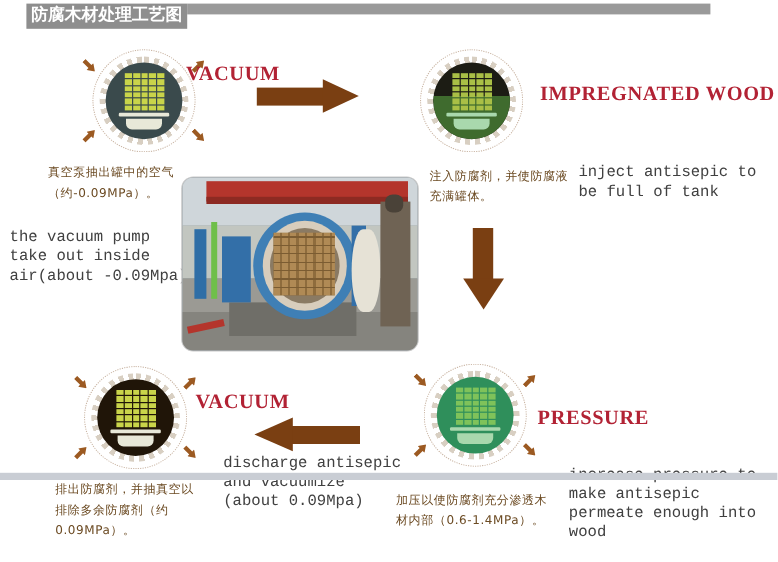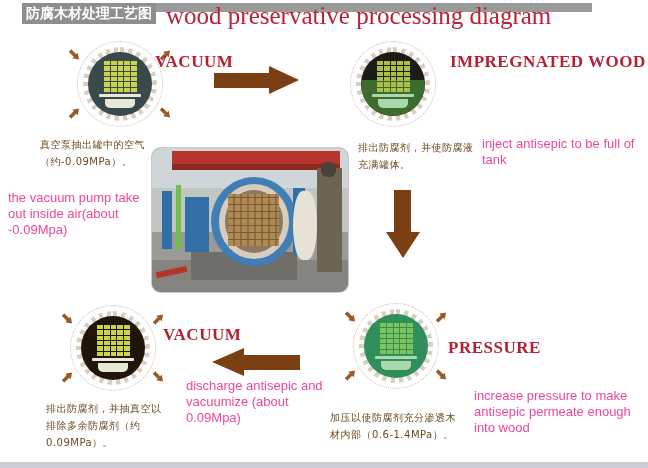--- a/index.html
+++ b/index.html
@@ -3,21 +3,21 @@
 <meta charset="utf-8">
 <style>
   html,body{margin:0;padding:0;}
   body{
     width:648px;height:468px;
     background:#ffffff;
     font-family:"Liberation Serif", serif;
     position:relative;
     overflow:hidden;
   }
-  .stage{position:absolute;left:0;top:0;width:648px;height:468px;}
+  .stage{position:absolute;left:0;top:0;width:648px;height:400px;}
 
   
   .cn-badge{
     position:absolute;left:22px;top:3px;
     width:134px;height:21px;
     background:#8e8e8e;
     color:#ffffff;
     font-family:"DejaVu Sans", sans-serif;
     font-weight:bold;
     font-size:14px;
@@ -115,22 +115,22 @@
   .cn-text{
     position:absolute;
     color:#6b4a22;
     font-family:"DejaVu Sans", sans-serif;
     font-size:10px;
     line-height:17px;
     letter-spacing:0.5px;
   }
   .en-text{
     position:absolute;
-    color:#ec4899;
-    font-family:Liberation Sans, sans-serif;
+    color:#404040;
+    font-family:Liberation Mono, monospace;
     font-size:13px;
     line-height:16px;
   }
 
   
   .photo{
     position:absolute;left:152px;top:148px;width:196px;height:144px;
     border-radius:9px;
     overflow:hidden;
     background:#8e9aa0;
@@ -184,21 +184,20 @@
     background:#c9cdd4;
   }
 </style>
 </head>
 <body>
 
 <div class="stage">
 
   <div class="hdr-bar"></div>
   <div class="cn-badge">防腐木材处理工艺图</div>
-  <div class="en-title">wood preservative processing diagram</div>
 
   <div class="stage-icon" style="left:77px;top:41px;">
     <div class="ring-outer"></div>
     <div class="ring-gear"></div>
     <div class="disc vac1">
       <div class="wood">
         <i></i>
           <i></i>
           <i></i>
           <i></i>
@@ -282,23 +281,23 @@
         <i></i>
           <i></i>
           <i></i>
           <i></i>
           <i></i>
       </div>
       <div class="cart-top g"></div>
       <div class="cart-body g"></div>
     </div>
   </div>
-  <div class="stage-label" style="left:450px;top:52px;">IMPREGNATED WOOD</div>
-
-  <div class="cn-text" style="left:358px;top:139px;width:118px;">排出防腐剂，并使防腐液充满罐体。</div>
+  <div class="stage-label" style="left:450px;top:68px;">IMPREGNATED WOOD</div>
+
+  <div class="cn-text" style="left:358px;top:139px;width:118px;">注入防腐剂，并使防腐液充满罐体。</div>
   <div class="en-text" style="left:482px;top:136px;width:158px;">inject antisepic to be full of tank</div>
 
   <div class="block-arrow" style="left:386px;top:190px;width:34px;height:68px;">
     <div class="shaft" style="left:8px;top:0;width:17px;height:46px;"></div>
     <div class="head" style="left:0;top:42px;border-left:17px solid transparent;border-right:17px solid transparent;border-top:26px solid #7a3f12;"></div>
   </div>
 
   <div class="photo">
     <div class="ph ph-sky"></div>
     <div class="ph ph-red"></div>

